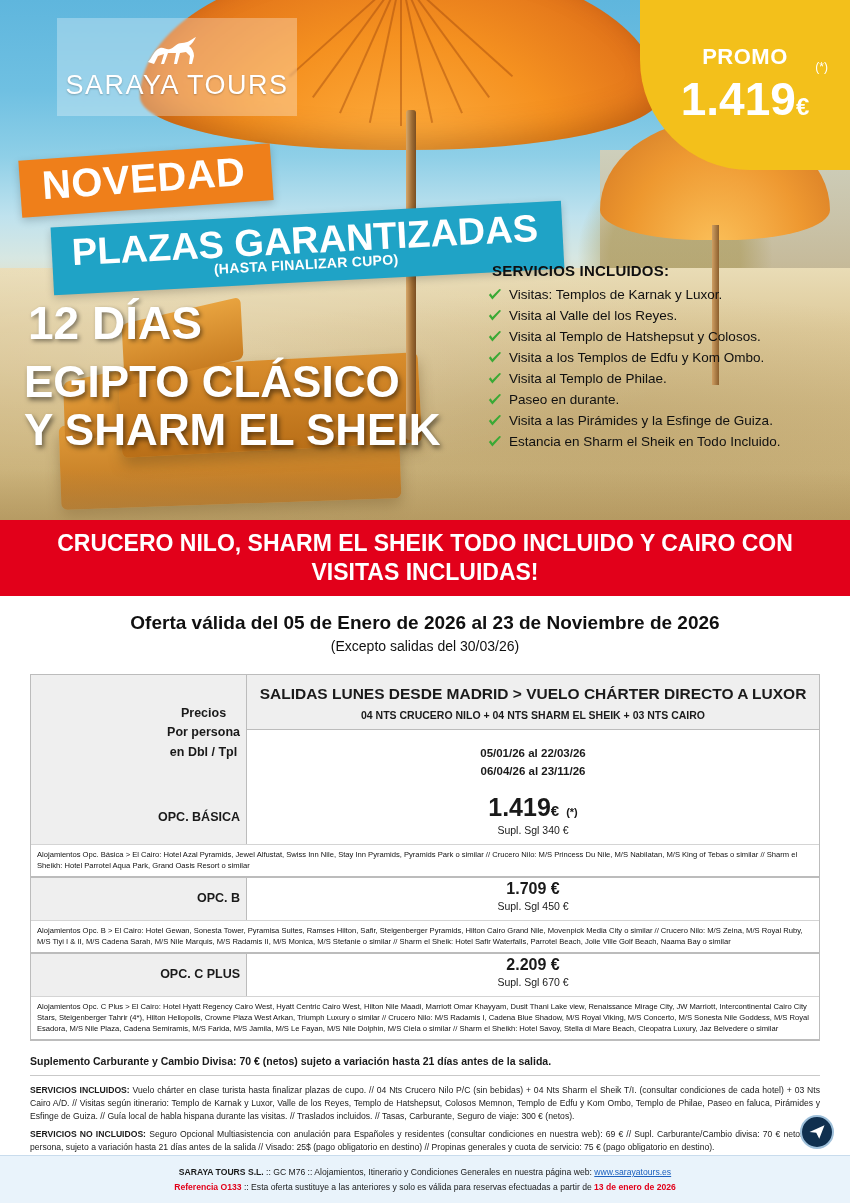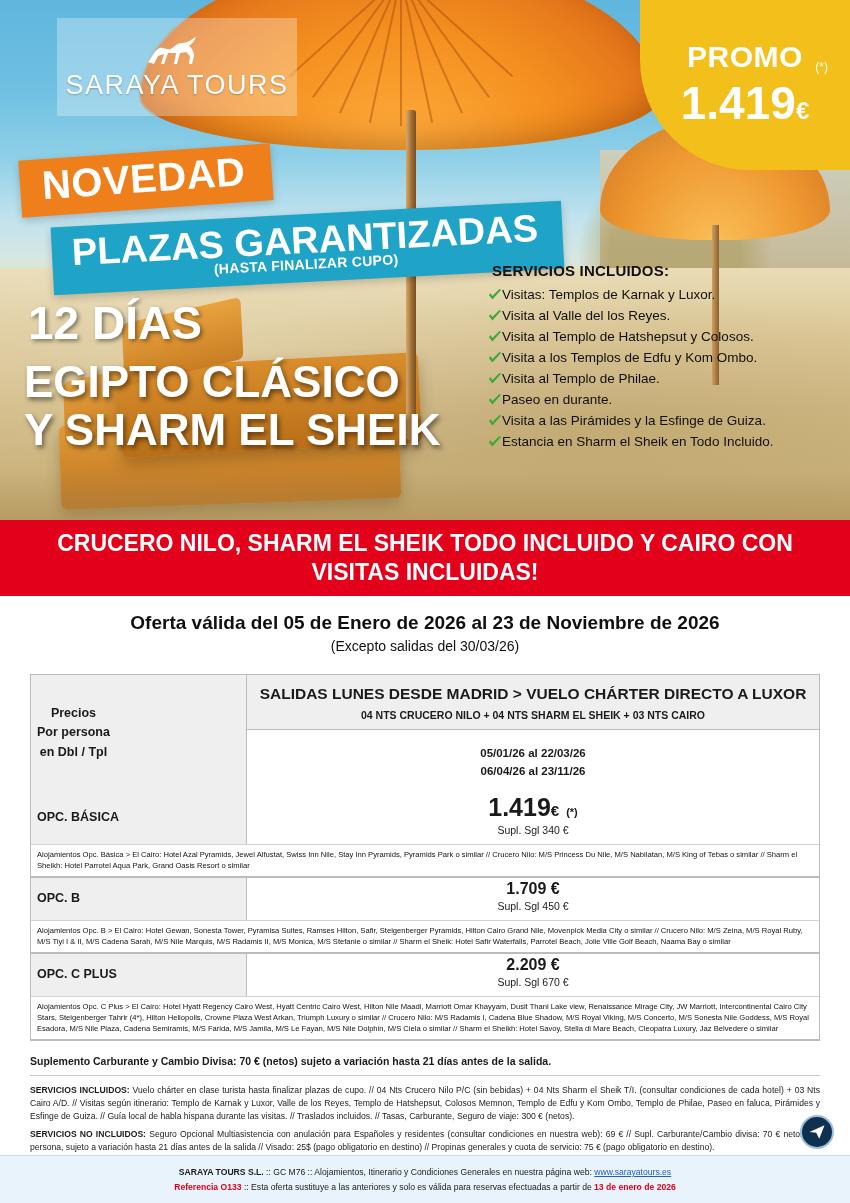--- a/index.html
+++ b/index.html
@@ -113,21 +113,21 @@
   }
 
   
   .promo {
     position:absolute; right:0; top:0; width:210px; height:170px;
     background:#f3c01b;
     border-radius: 0 0 0 110px;
     display:flex; flex-direction:column; align-items:center; justify-content:center;
   }
   .promo .promo-label {
-    color:#ffffff; font-weight:bold; font-size:30px; letter-spacing:.5px;
+    color:#ffffff; font-weight:bold; font-size:22px; letter-spacing:.5px;
     margin-top:-4px;
   }
   .promo .promo-price {
     color:#ffffff; font-weight:bold; font-size:46px; line-height:1; margin-top:6px;
     white-space:nowrap;
   }
   .promo .promo-price .eur { font-size:24px; }
   .promo .asterisk { position:absolute; right:22px; top:60px; color:#fff; font-size:12px; }
 
   
@@ -161,21 +161,21 @@
 
   
   .services {
     position:absolute; right:10px; top:262px; width:356px;
   }
   .services h3 {
     margin:0 0 8px 8px; font-size:15px; color:#101010; font-weight:bold;
     letter-spacing:.2px;
   }
   .svc-item {
-    display:flex; align-items:flex-start; gap:0; margin:0 0 6px 4px;
+    display:flex; align-items:flex-start; gap:7px; margin:0 0 6px 4px;
     font-size:13.5px; color:#101010; font-weight:500;
   }
   .check { width:14px; height:14px; flex:0 0 14px; margin-top:1px; }
 
   
   .redband {
     width:850px; min-height:76px; background:#e2001a; color:#ffffff;
     display:flex; align-items:center; justify-content:center; text-align:center;
     font-weight:bold; font-size:23px; line-height:1.25; padding:8px 30px;
   }
@@ -188,21 +188,21 @@
   .valid .l2 { font-size:14px; color:#101010; margin-top:4px; }
 
   
   .tbl {
     width:790px; margin:16px auto 0;
     border:1px solid #bcbcbc; border-collapse:collapse;
   }
   .tbl .row { display:flex; }
   .col-left {
     width:216px; flex:0 0 216px; background:#efefef; border-right:1px solid #bcbcbc;
-    display:flex; align-items:center; justify-content:flex-start; text-align:center;
+    display:flex; align-items:center; justify-content:flex-end; text-align:center;
     font-size:12.5px; font-weight:bold; line-height:1.55; padding:10px 6px;
   }
   .col-right { flex:1; }
   .hdr-top {
     background:#efefef; border-bottom:1px solid #bcbcbc; text-align:center;
     padding:10px 6px 8px;
   }
   .hdr-top .t1 { font-size:15.5px; font-weight:bold; }
   .hdr-top .t2 { font-size:10.5px; font-weight:bold; margin-top:6px; }
   .dates { text-align:center; font-size:11.5px; font-weight:bold; padding:14px 0 10px; line-height:1.6; }

